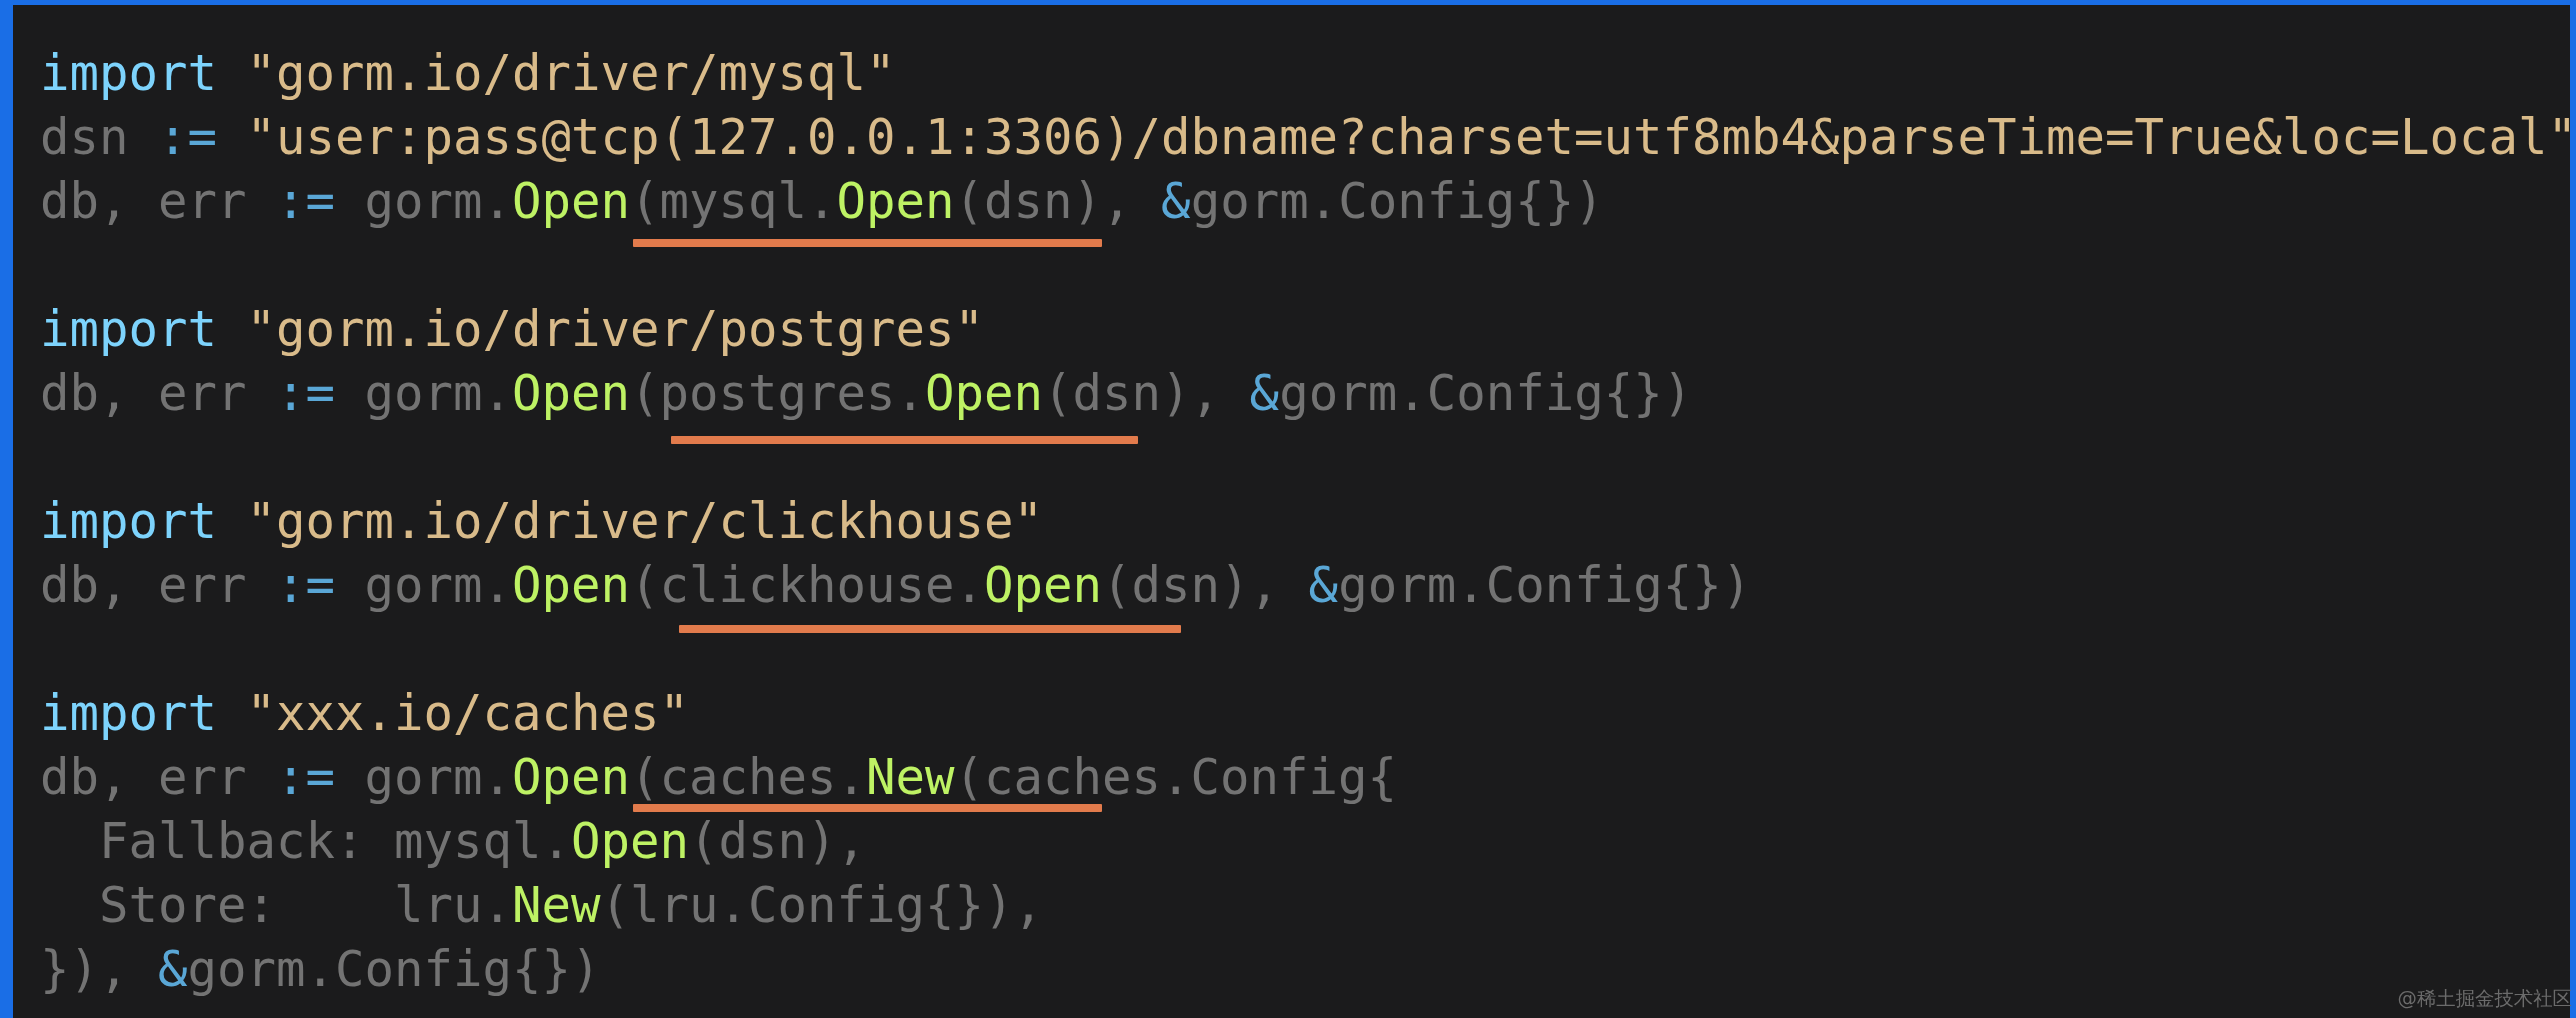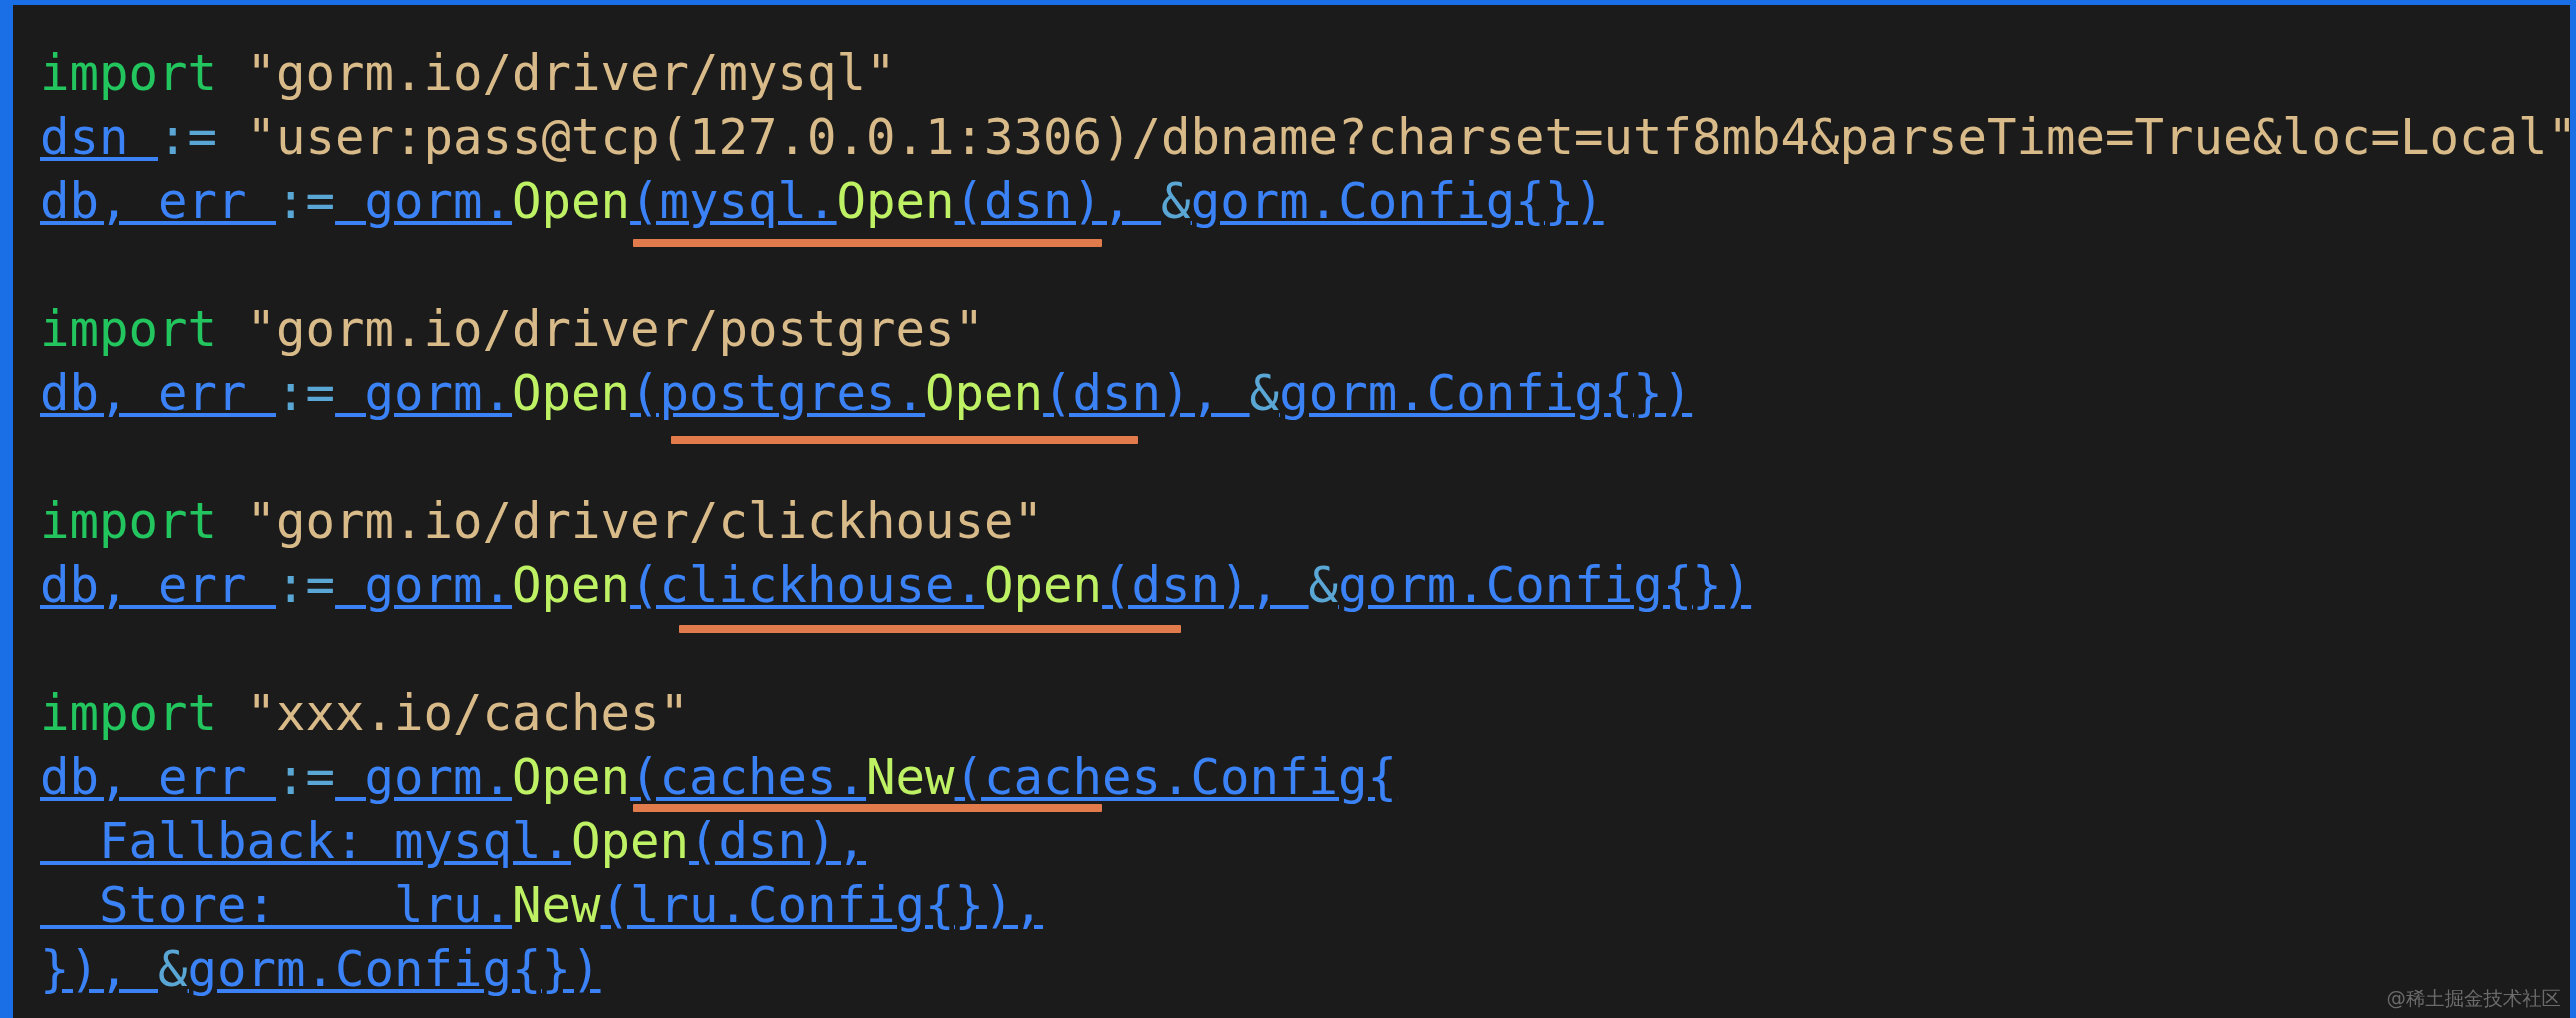--- a/index.html
+++ b/index.html
@@ -18,34 +18,34 @@
     left: 27px; top: 37px;
     margin: 0;
     font-family: "DejaVu Sans Mono", monospace;
     font-size: 49px;
     line-height: 64px;
     color: #d8d8d8;
     white-space: pre;
     letter-spacing: 0px;
   }
   .line { display: block; height: 64px; }
-  .kw { color: #22c55e; }
+  .kw { color: #7dd3fc; }
   .str { color: #d9bb8a; }
   .fn { color: #bef264; }
   .op { color: #5aa7d6; }
-  .txt { color: #3b82f6; text-decoration: underline; }
+  .txt { color: #737373; }
   .underline {
     position: absolute;
     height: 8.3px;
     background: #e27b4c;
     border-radius: 0.9px;
   }
   .watermark {
     position: absolute;
-    right: 15px; bottom: 7.4px;
+    right: 4px; bottom: 7.4px;
     font-family: "DejaVu Sans", sans-serif;
     font-size: 19.4px;
     color: #6b6b6b;
   }
 </style>
 </head>
 <body>
 
 <div class="panel">
 <pre class="code"><span class="line"><span class="kw">import</span> <span class="str">"gorm.io/driver/mysql"</span></span><span class="line"><span class="txt">dsn </span><span class="op">:=</span> <span class="str">"user:pass@tcp(127.0.0.1:3306)/dbname?charset=utf8mb4&amp;parseTime=True&amp;loc=Local"</span></span><span class="line"><span class="txt">db, err </span><span class="op">:=</span><span class="txt"> gorm.</span><span class="fn">Open</span><span class="txt">(mysql.</span><span class="fn">Open</span><span class="txt">(dsn), </span><span class="op">&amp;</span><span class="txt">gorm.Config{})</span></span><span class="line"> </span><span class="line"><span class="kw">import</span> <span class="str">"gorm.io/driver/postgres"</span></span><span class="line"><span class="txt">db, err </span><span class="op">:=</span><span class="txt"> gorm.</span><span class="fn">Open</span><span class="txt">(postgres.</span><span class="fn">Open</span><span class="txt">(dsn), </span><span class="op">&amp;</span><span class="txt">gorm.Config{})</span></span><span class="line"> </span><span class="line"><span class="kw">import</span> <span class="str">"gorm.io/driver/clickhouse"</span></span><span class="line"><span class="txt">db, err </span><span class="op">:=</span><span class="txt"> gorm.</span><span class="fn">Open</span><span class="txt">(clickhouse.</span><span class="fn">Open</span><span class="txt">(dsn), </span><span class="op">&amp;</span><span class="txt">gorm.Config{})</span></span><span class="line"> </span><span class="line"><span class="kw">import</span> <span class="str">"xxx.io/caches"</span></span><span class="line"><span class="txt">db, err </span><span class="op">:=</span><span class="txt"> gorm.</span><span class="fn">Open</span><span class="txt">(caches.</span><span class="fn">New</span><span class="txt">(caches.Config{</span></span><span class="line"><span class="txt">  Fallback: mysql.</span><span class="fn">Open</span><span class="txt">(dsn),</span></span><span class="line"><span class="txt">  Store:    lru.</span><span class="fn">New</span><span class="txt">(lru.Config{}),</span></span><span class="line"><span class="txt">}), </span><span class="op">&amp;</span><span class="txt">gorm.Config{})</span></span></pre>

